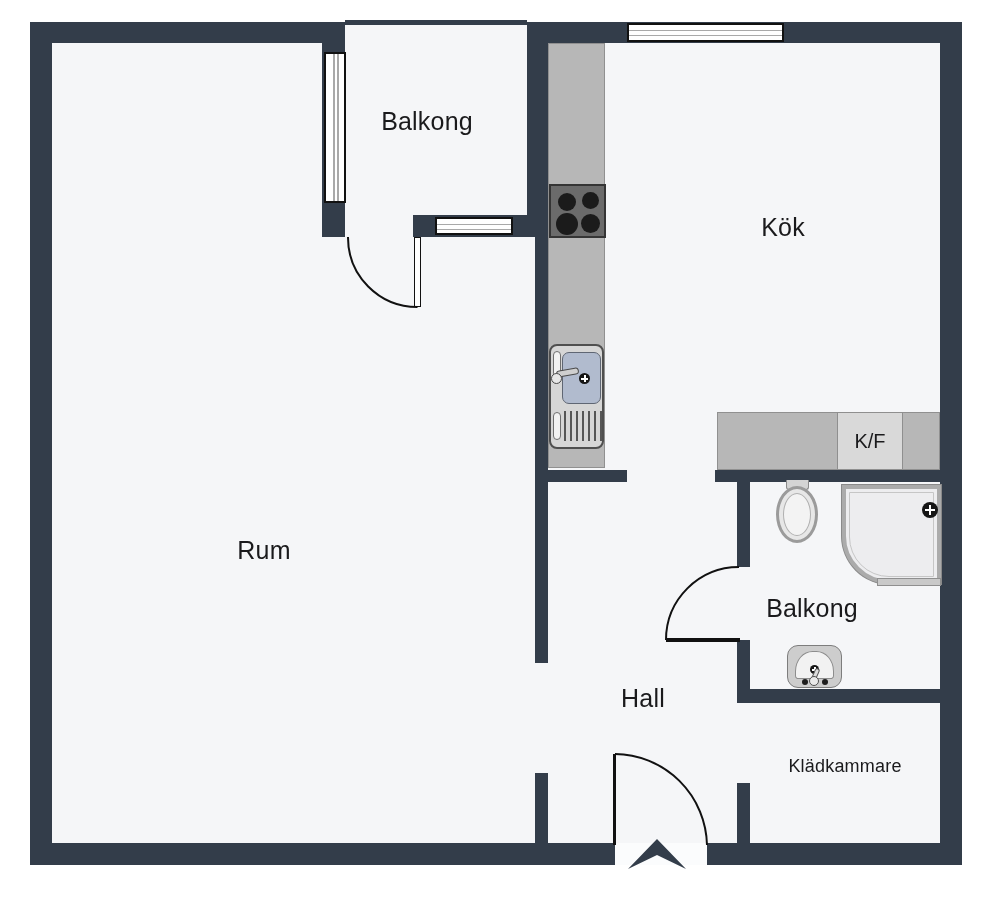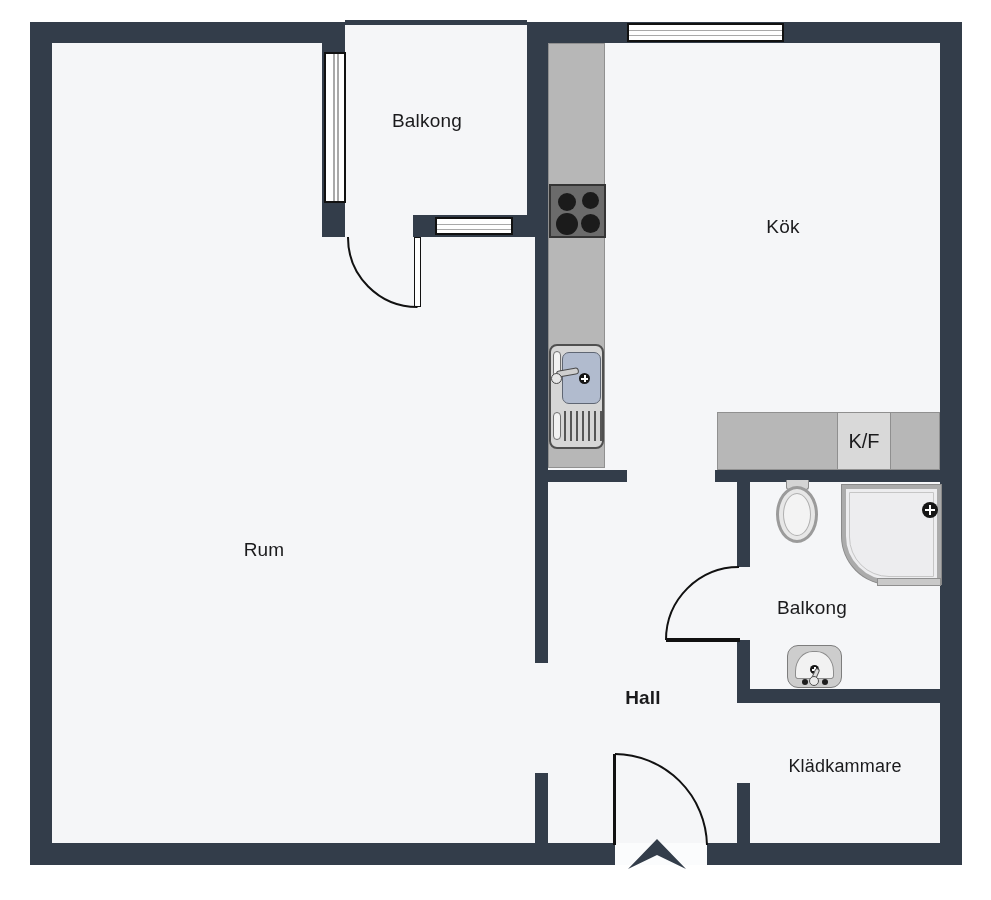--- a/index.html
+++ b/index.html
@@ -67,44 +67,44 @@
   .ksink-pill-b{position:absolute;left:2px;top:66px;width:8px;height:28px;background:#f2f2f2;border:1px solid #6f6f6f;border-radius:4px;box-sizing:border-box;}
   .ksink-faucet{position:absolute;left:0px;top:27px;width:11px;height:11px;background:#e6e6e6;border:1.5px solid #4a4a4a;border-radius:50%;box-sizing:border-box;}
   .ksink-lever{position:absolute;left:5px;top:23px;width:23px;height:7px;background:#cfcfcf;border:1px solid #4a4a4a;border-radius:4px;transform:rotate(-10deg);box-sizing:border-box;}
   .drain{position:absolute;background:#151515;border-radius:50%;}
   .drain:before{content:"";position:absolute;left:18%;right:18%;top:46%;height:1.5px;background:#fff;}
   .drain:after{content:"";position:absolute;top:18%;bottom:18%;left:46%;width:1.5px;background:#fff;}
   .ksink-drain{left:28px;top:27px;width:11px;height:11px;}
   .stripes{position:absolute;left:13px;top:65px;width:38px;height:30px;
     background:repeating-linear-gradient(90deg,#565656 0 2.2px,rgba(0,0,0,0) 2.2px 6px);}
   .counter-bottom{left:717px;top:412px;width:223px;height:58px;background:var(--counter);border:1px solid #909090;box-sizing:border-box;}
-  .kf-unit{left:837px;top:412px;width:54px;height:58px;background:var(--counter_light);border:1px solid #8f8f8f;box-sizing:border-box;
+  .kf-unit{left:837px;top:412px;width:66px;height:58px;background:var(--counter_light);border:1px solid #8f8f8f;box-sizing:border-box;
            display:flex;align-items:center;justify-content:center;font-size:20px;}
   
   .toilet-tank{left:786px;top:480px;width:23px;height:10px;background:#d4d4d4;border:1px solid #8a8a8a;border-top:none;border-radius:0 0 3px 3px;box-sizing:border-box;}
   .toilet-bowl{left:776px;top:486px;width:42px;height:57px;background:#e7e7e7;border:3px solid #9b9b9b;border-radius:50%;box-sizing:border-box;}
   .toilet-seat{position:absolute;left:4px;top:4px;right:4px;bottom:4px;background:#f3f3f3;border:1px solid #b0b0b0;border-radius:50%;box-sizing:border-box;}
   .shower{left:842px;top:485px;width:99px;height:99px;background:var(--fixture_light);border:4px solid #ababab;border-bottom-left-radius:48px;box-shadow:0 0 0 1px #8a8a8a;box-sizing:border-box;}
   .shower-inner{position:absolute;left:3px;top:3px;right:3px;bottom:3px;border:1.5px solid #c6c6c6;border-bottom-left-radius:40px;box-sizing:border-box;}
   .shower-drain{left:76px;top:13px;width:16px;height:16px;}
   .shower-bar{left:877px;top:578px;width:64px;height:8px;background:#c9c9c9;border:1px solid #8f8f8f;box-sizing:border-box;}
   .bsink{left:787px;top:645px;width:55px;height:43px;background:#cdcdcd;border:1.5px solid #7d7d7d;border-radius:11px;box-sizing:border-box;}
   .bsink-basin{position:absolute;left:7px;top:5px;width:39px;height:28px;background:#f2f2f2;border:1.5px solid #8d8d8d;border-radius:45% 45% 10% 10% / 72% 72% 12% 12%;box-sizing:border-box;}
   .bsink-drain{left:22px;top:19px;width:9px;height:9px;}
   .bsink-lever{position:absolute;left:25px;top:22px;width:5px;height:13px;background:#dcdcdc;border:1px solid #555;border-radius:3px;transform:rotate(24deg);box-sizing:border-box;}
   .bsink-faucet{position:absolute;left:21px;top:30px;width:10px;height:10px;background:#e9e9e9;border:1.5px solid #4f4f4f;border-radius:50%;box-sizing:border-box;}
   .bsink-dot{position:absolute;width:6px;height:6px;background:#1d1d1d;border-radius:50%;}
   .bsink-dot-l{left:14px;top:33px;} .bsink-dot-r{left:34px;top:33px;}
   
-  .room-label{position:absolute;transform:translate(-50%,-50%);font-size:19px;letter-spacing:.2px;white-space:nowrap;}
+  .room-label{position:absolute;transform:translate(-50%,-50%);font-size:25px;letter-spacing:.2px;white-space:nowrap;}
   .lbl-balkong{left:427px;top:121px;}
   .lbl-kok{left:783px;top:227px;}
   .lbl-rum{left:264px;top:550px;}
   .lbl-badrum{left:812px;top:608px;}
-  .lbl-hall{left:643px;top:698px;font-weight:bold;}
+  .lbl-hall{left:643px;top:698px;}
   .lbl-klad{left:845px;top:766px;font-size:18px;}
   
   .overlay{left:0;top:0;width:991px;height:900px;pointer-events:none;}
 </style>
 </head>
 <body>
 
 <div id="plan">
 
   <div class="abs floor floor-main"></div>

